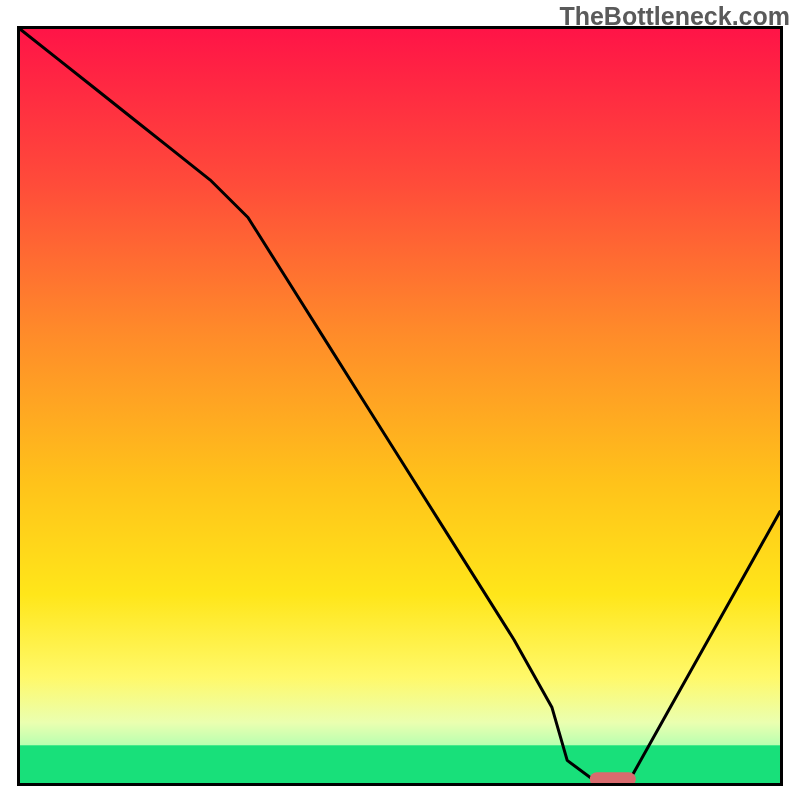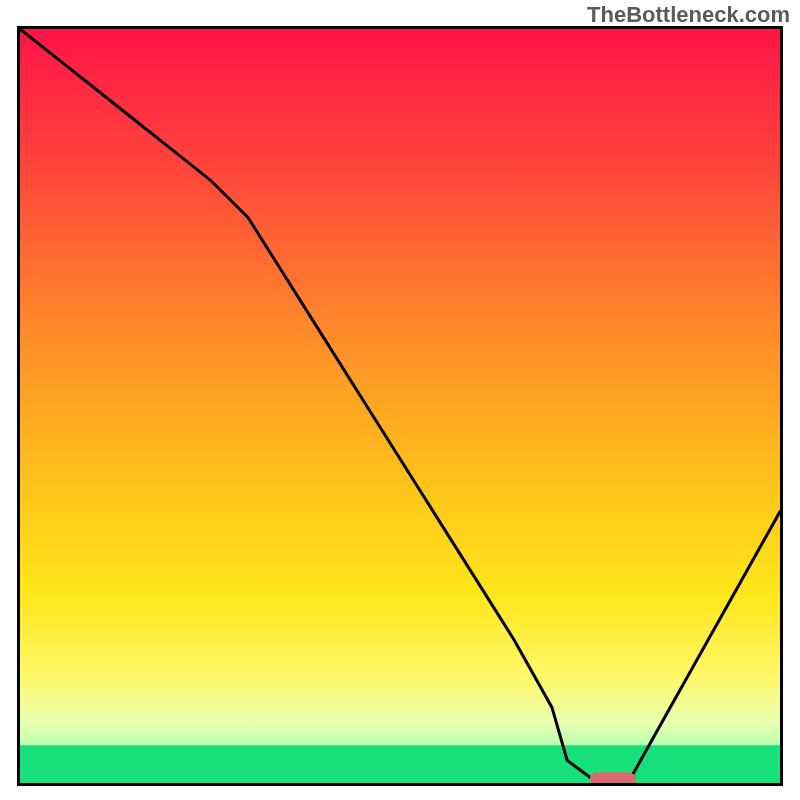--- a/index.html
+++ b/index.html
@@ -13,21 +13,21 @@
   .container {
     position: relative;
     width: 800px;
     height: 800px;
   }
   .watermark {
     position: absolute;
     top: 2px;
     right: 10px;
     font-family: Arial, Helvetica, sans-serif;
-    font-size: 22px;
+    font-size: 25px;
     font-weight: 600;
     color: #5a5a5a;
     z-index: 10;
   }
   .chart-frame {
     position: absolute;
     left: 17px;
     top: 26px;
     width: 766px;
     height: 760px;

